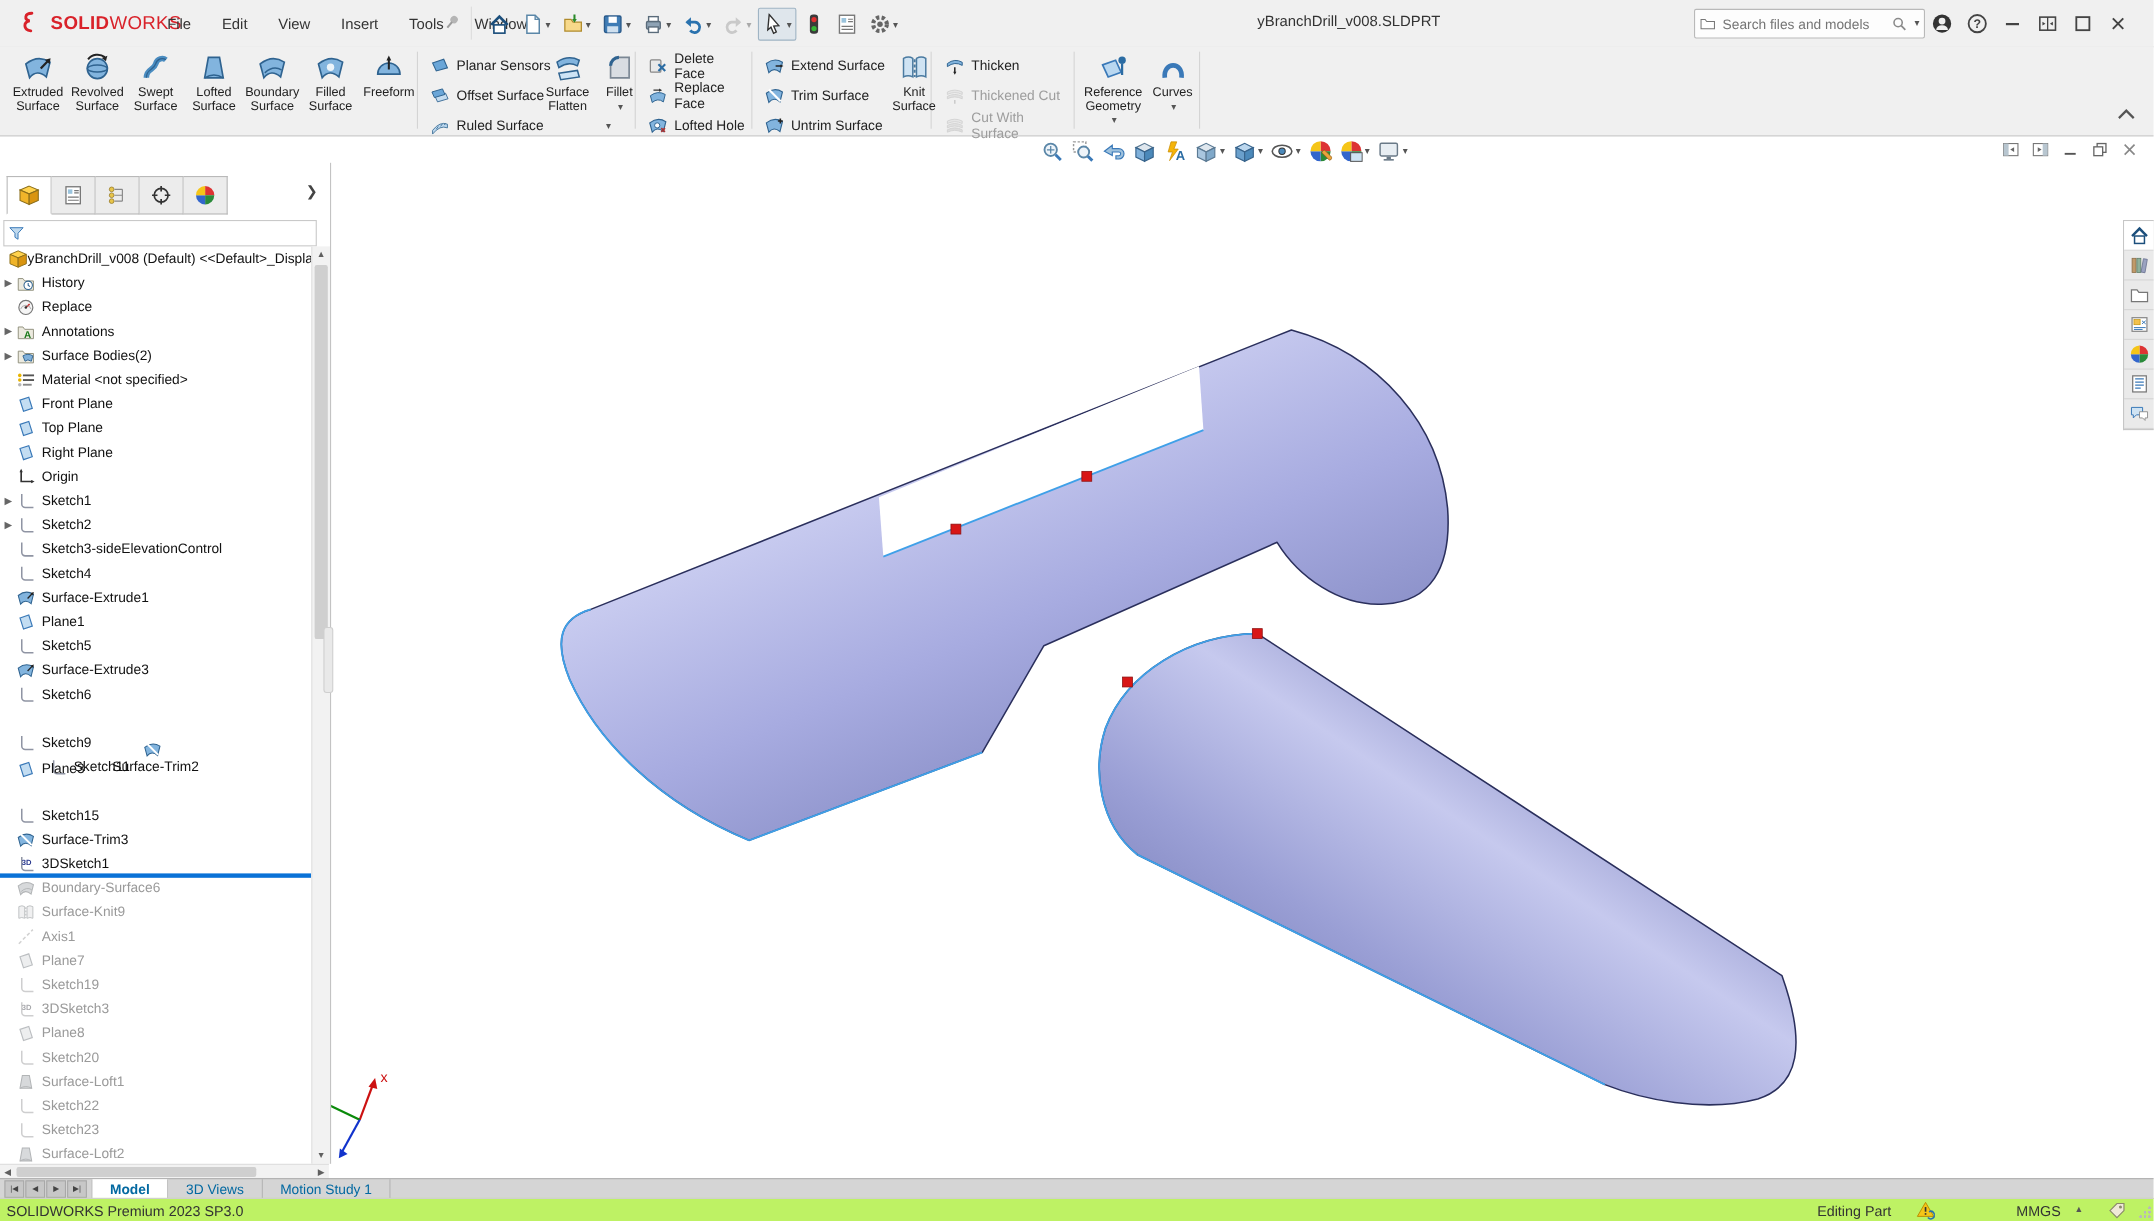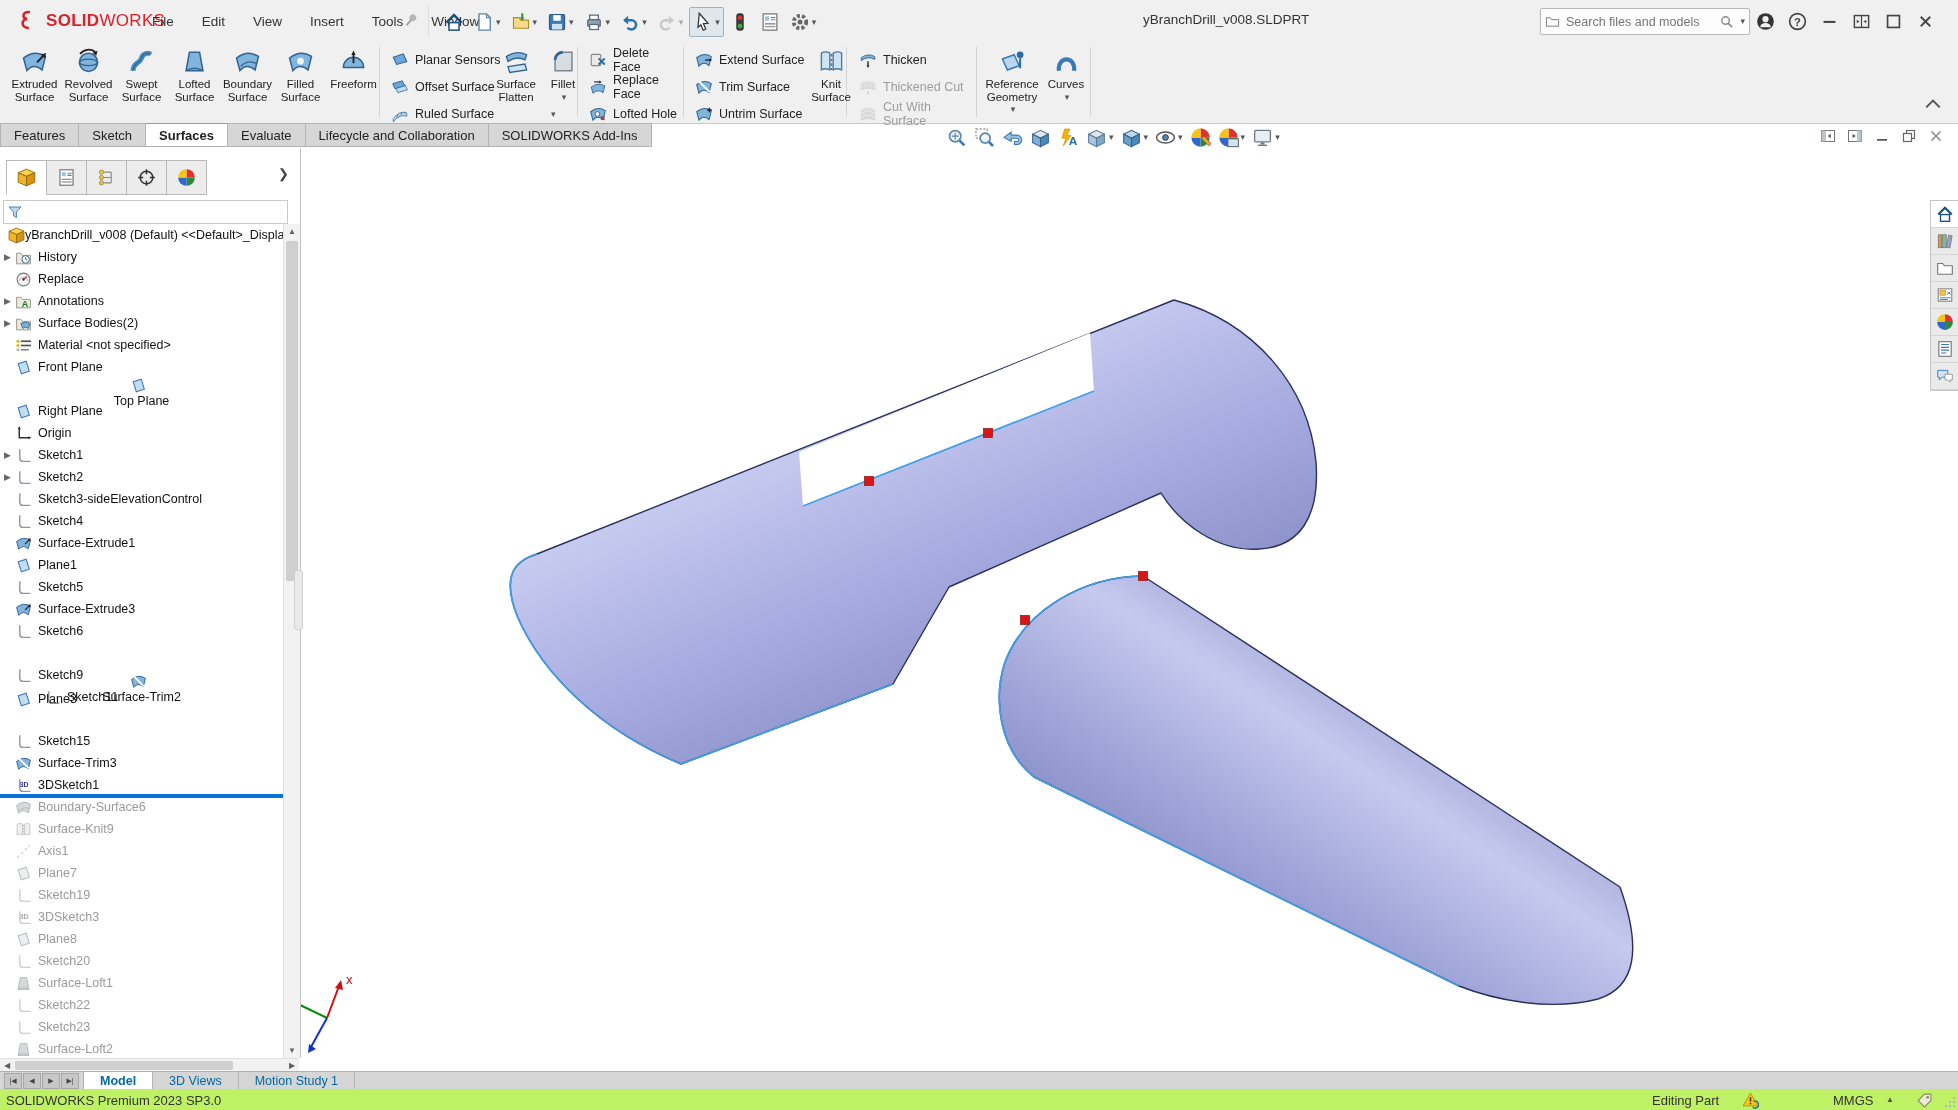--- a/index.html
+++ b/index.html
@@ -556,28 +556,20 @@
         <span class="icon" style="height: 27px; width: 27px;">
           <svg viewBox="0 0 16 16">
             <path d="M3.5 13.5 C2.5 4.5 13.5 4.5 12.5 13.5" fill="none" stroke="#3a79b8" stroke-width="2.5"></path>
           </svg>
         </span>
         <div>Curves</div>
         <div class="dd-arrow" style="margin-top: 2px;">▾</div>
       </div>
     </div>
 
-<div id="cmdtabs">
-      <span class="ctab">Features</span>
-      <span class="ctab">Sketch</span>
-      <span class="ctab active">Surfaces</span>
-      <span class="ctab">Evaluate</span>
-      <span class="ctab">Lifecycle and Collaboration</span>
-      <span class="ctab">SOLIDWORKS Add-Ins</span>
-    </div>
 
 <svg id="viewport-svg" viewBox="0 148 1958 910">
   <defs>
     <linearGradient id="gA" gradientUnits="userSpaceOnUse" x1="700" y1="323" x2="900" y2="783">
       <stop offset="0" stop-color="#989dd2"></stop>
           <stop offset="0.28" stop-color="#c9ccf0"></stop>
       <stop offset="0.62" stop-color="#a7abe0"></stop>
           <stop offset="1" stop-color="#8187c0"></stop>
     </linearGradient>
     <linearGradient id="gB" gradientUnits="userSpaceOnUse" x1="1400" y1="643" x2="1200" y2="943">
@@ -883,21 +875,21 @@
         </div>
         <div class="trow" style="top: 132px;">
           <span class="t-arrow"></span>
           <span class="icon ticon" style="height: 17px; width: 17px;">
             <svg viewBox="0 0 16 16">
               <polygon points="3,4.5 10.5,2 13.5,11.5 6,14" fill="#b9d7f0" fill-opacity=".85" stroke="#3a79b8" stroke-width="1"></polygon>
             </svg>
           </span>
           <span>Front Plane</span>
         </div>
-        <div class="trow" style="top: 138px; flex-direction: column;">
+        <div class="trow" style="top: 154px;">
           <span class="t-arrow"></span>
           <span class="icon ticon" style="height: 17px; width: 17px;">
             <svg viewBox="0 0 16 16">
               <polygon points="3,4.5 10.5,2 13.5,11.5 6,14" fill="#b9d7f0" fill-opacity=".85" stroke="#3a79b8" stroke-width="1"></polygon>
             </svg>
           </span>
           <span>Top Plane</span>
         </div>
         <div class="trow" style="top: 176px;">
           <span class="t-arrow"></span>

